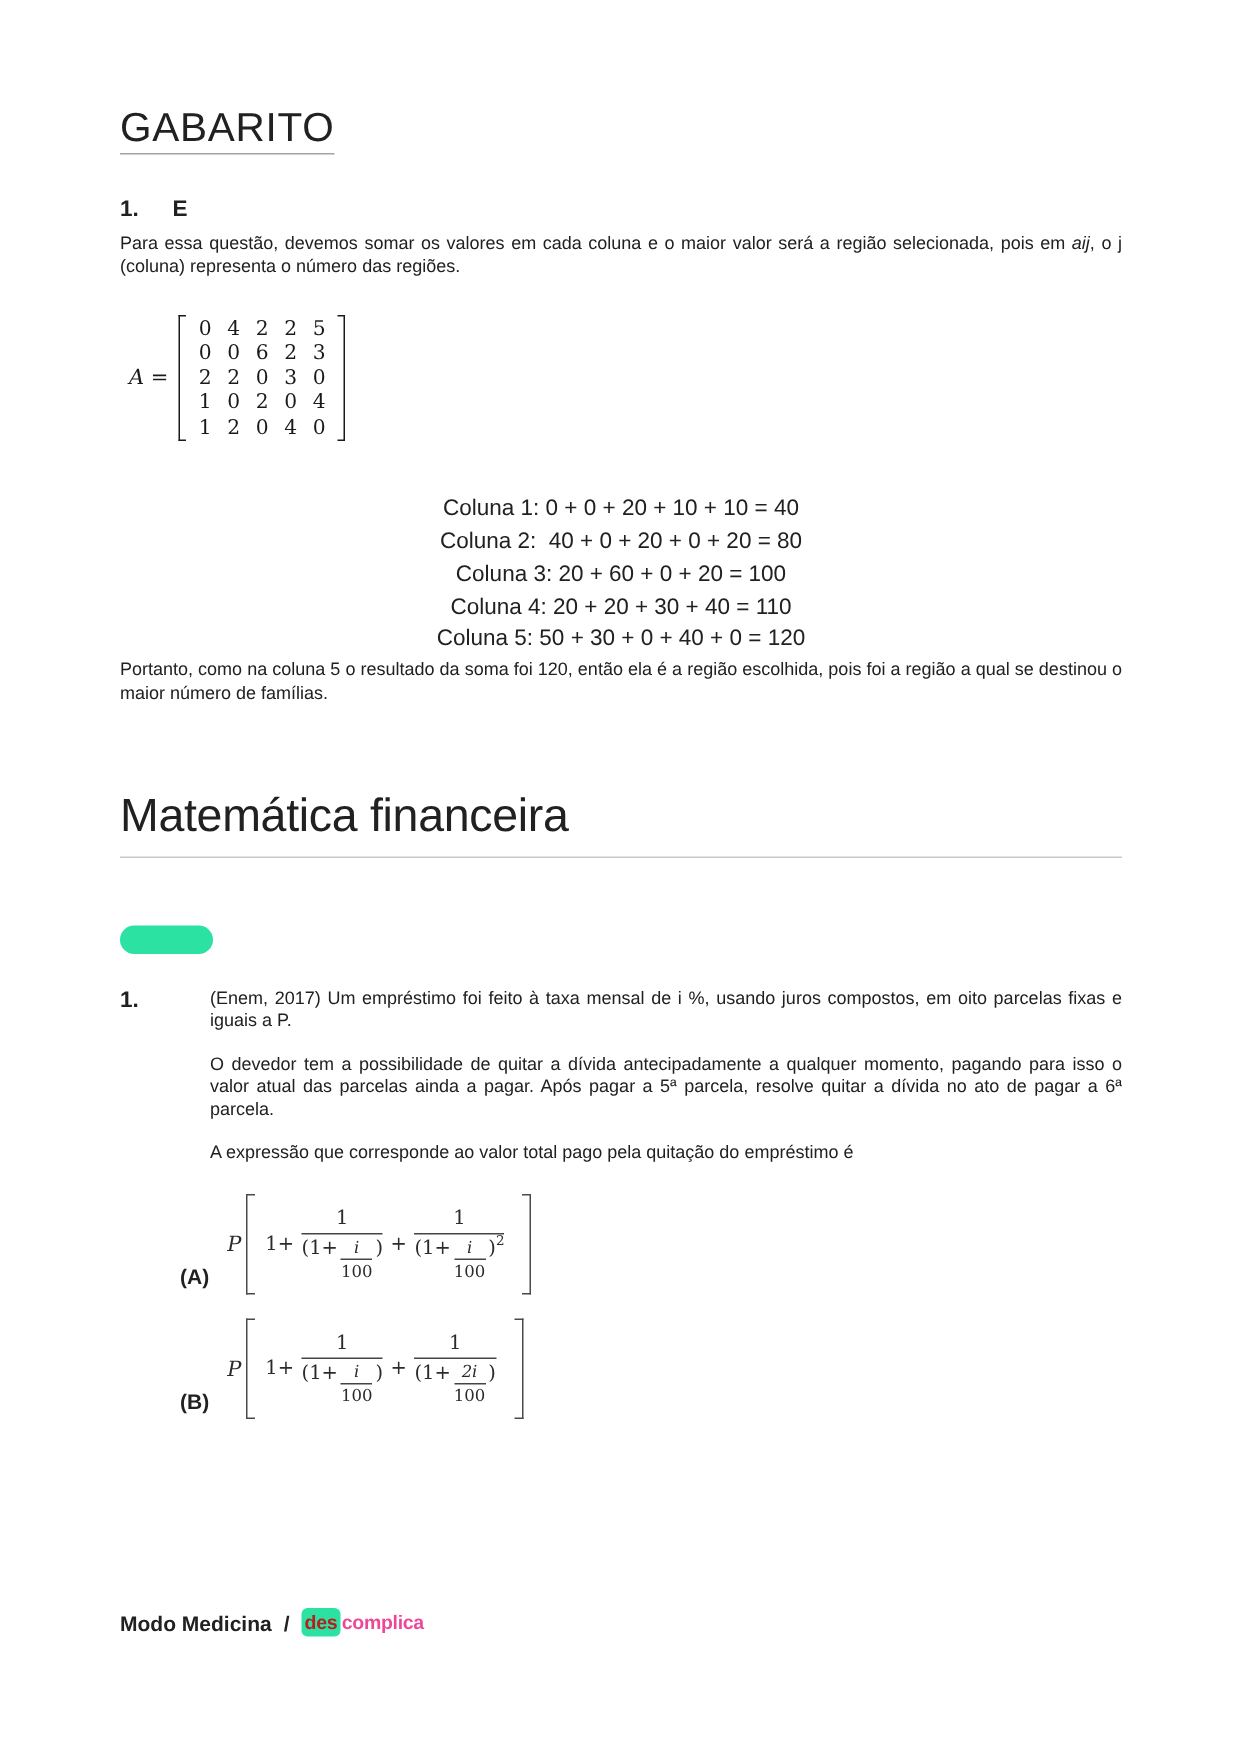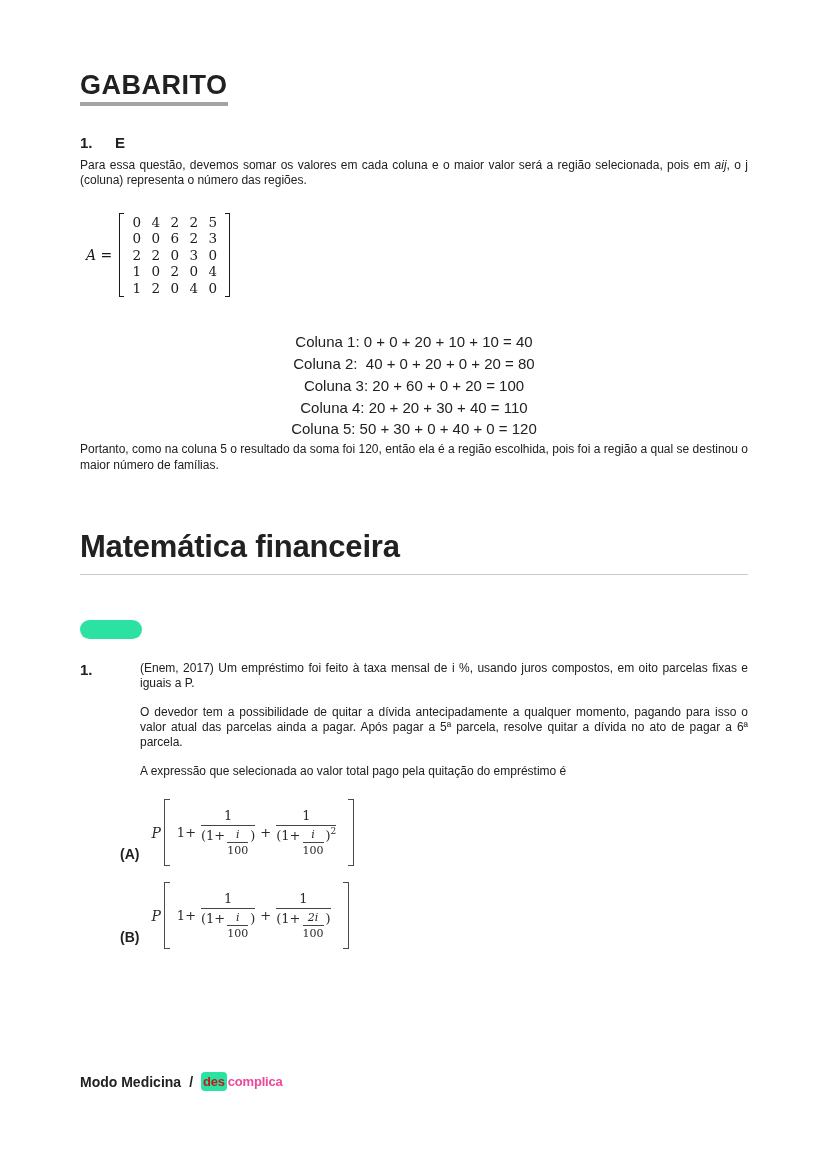--- a/index.html
+++ b/index.html
@@ -16,23 +16,23 @@
     overflow: hidden;
     background: #ffffff;
   }
   .content { padding: 0 80px; }
 
   
   .doc-title {
     display: inline-block;
     margin-top: 70px;
     font-size: 27px;
-    font-weight: bold;
+    font-weight: normal;
     letter-spacing: 0.5px;
-    border-bottom: 4px solid #a3a3a3;
+    border-bottom: 1px solid #a3a3a3;
     padding-bottom: 1px;
   }
 
   
   .answer-head {
     margin-top: 28px;
     font-size: 15px;
     font-weight: bold;
     display: flex;
   }
@@ -70,21 +70,21 @@
   
   .col-sums { margin-top: 34px; font-size: 15px; text-align: center; }
   .col-sums div { line-height: 21.8px; white-space: pre-wrap; }
 
   .conclusion { margin-top: 2px; }
 
   
   .section-title {
     margin-top: 56px;
     font-size: 31px;
-    font-weight: bold;
+    font-weight: normal;
     letter-spacing: -0.2px;
   }
   .section-rule {
     margin-top: 9px;
     border: none;
     border-top: 1px solid #c9c9c9;
     width: 100%;
   }
 
   
@@ -218,21 +218,21 @@
     <div class="section-title">Matemática financeira</div>
     <hr class="section-rule">
 
     <div class="pill" style="background: rgb(43, 226, 162);"></div>
 
     <div class="question">
       <span class="qnum">1.</span>
       <div class="qbody">
         <div class="para">(Enem, 2017) Um empréstimo foi feito à taxa mensal de i %, usando juros compostos, em oito parcelas fixas e iguais a P.</div>
         <div class="para">O devedor tem a possibilidade de quitar a dívida antecipadamente a qualquer momento, pagando para isso o valor atual das parcelas ainda a pagar. Após pagar a 5ª parcela, resolve quitar a dívida no ato de pagar a 6ª parcela.</div>
-        <div class="para">A expressão que selecionada ao valor total pago pela quitação do empréstimo é</div>
+        <div class="para">A expressão que corresponde ao valor total pago pela quitação do empréstimo é</div>
       </div>
     </div>
 
     <div class="options">
 
       <div class="option">
         <span class="opt-label">(A)</span>
         <span class="formula">
           <span class="coef">P</span>
           <span class="bigb l"></span>

